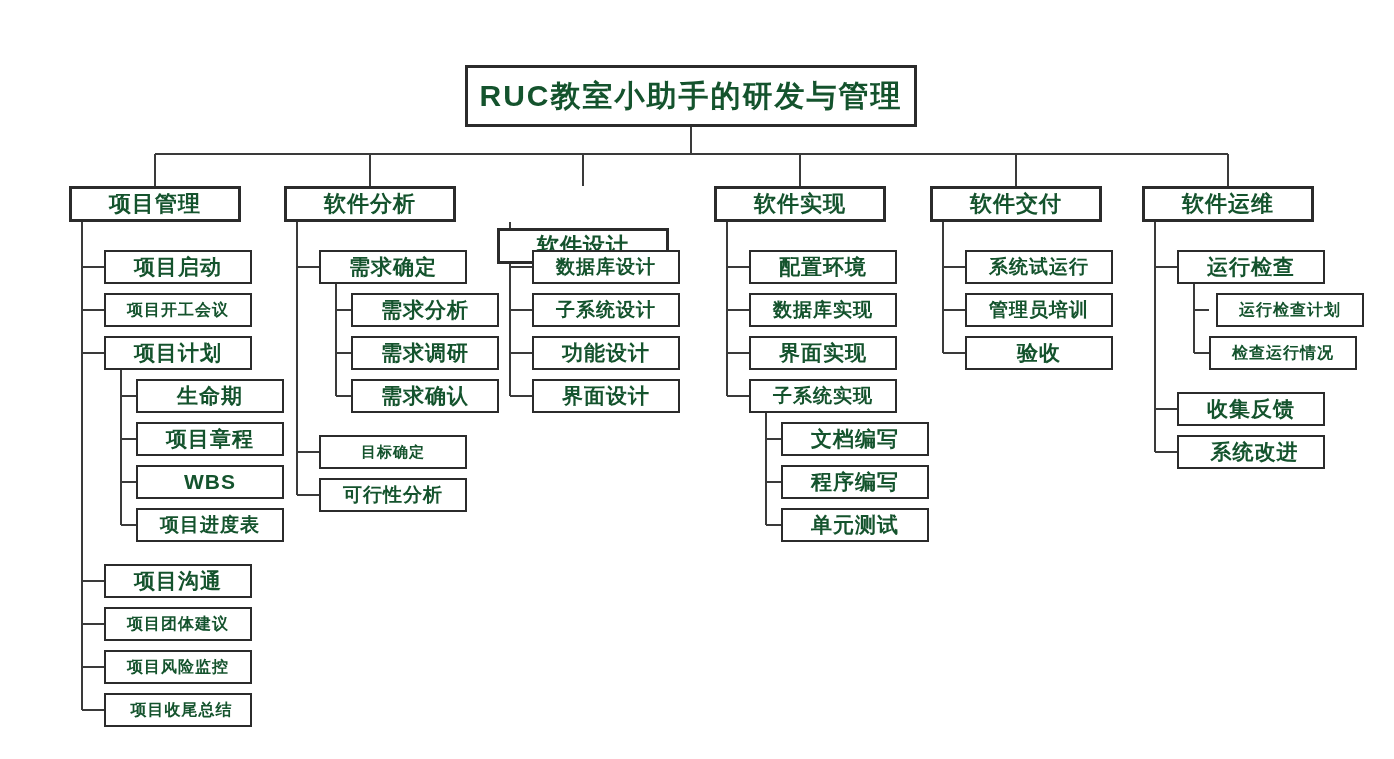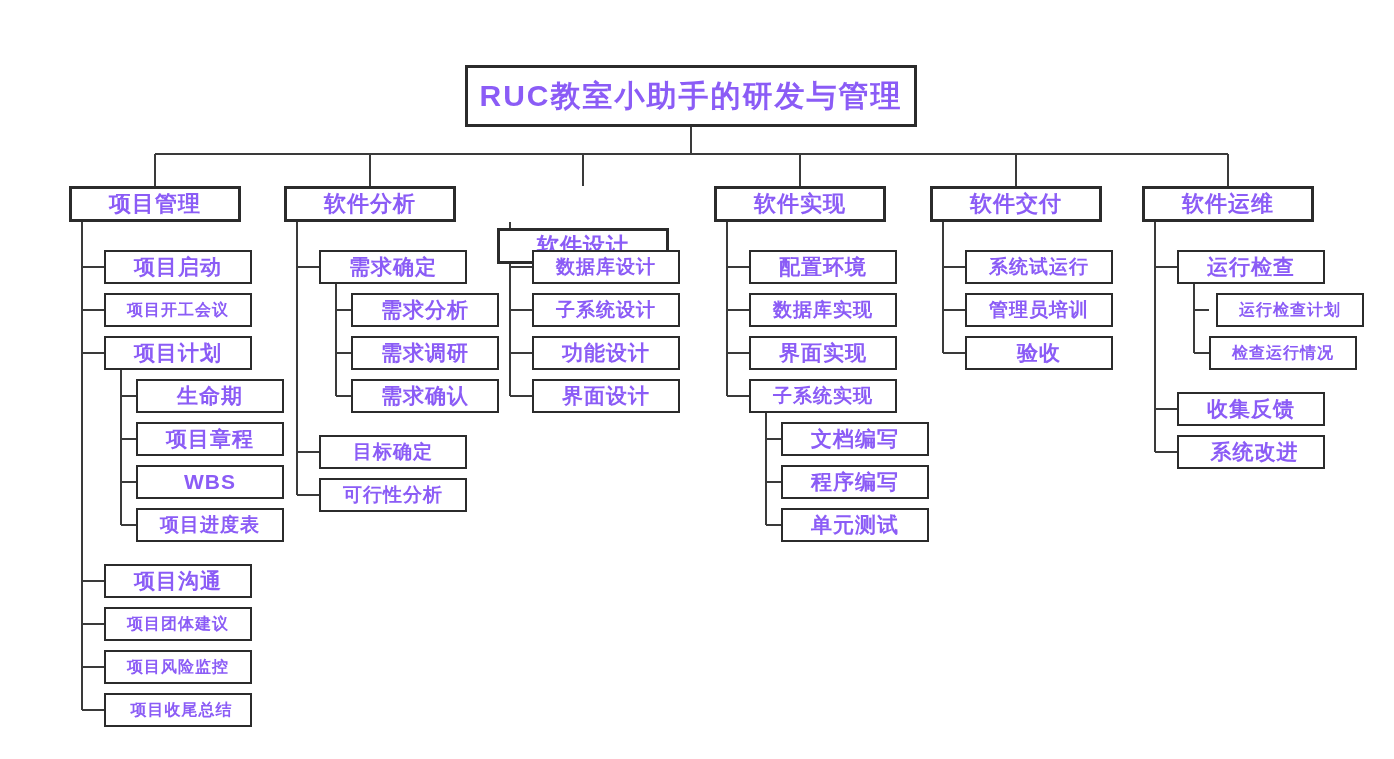--- a/index.html
+++ b/index.html
@@ -9,21 +9,21 @@
     background:#ffffff;
     font-family:"Liberation Sans","DejaVu Sans",sans-serif;
     overflow:hidden;
   }
   #wires{position:absolute;left:0;top:0;width:1394px;height:759px;}
   .node{
     position:absolute;
     box-sizing:border-box;
     background:#ffffff;
     border:2px solid #2b2b2b;
-    color:#8b5cf6;
+    color:#14532d;
     font-weight:bold;
     display:flex;align-items:center;justify-content:center;
     text-align:left;
     white-space:nowrap;
     letter-spacing:1px;
   }
   .node.title{
     border-width:3px;
     font-size:30px;
     letter-spacing:2px;
@@ -104,21 +104,21 @@
     <div class="node child" style="left: 136px; top: 508px; width: 148px; height: 34px; font-size: 19px;">项目进度表</div>
     <div class="node child" style="left: 104px; top: 564px; width: 148px; height: 34px; font-size: 21px;">项目沟通</div>
     <div class="node child" style="left: 104px; top: 607px; width: 148px; height: 34px; font-size: 16px;">项目团体建议</div>
     <div class="node child" style="left: 104px; top: 650px; width: 148px; height: 34px; font-size: 16px;">项目风险监控</div>
     <div class="node child" style="left: 104px; top: 693px; width: 148px; height: 34px; font-size: 16px; padding-left: 7px;">项目收尾总结</div>
     <div class="node l1" style="left: 284px; top: 186px; width: 172px; height: 36px;">软件分析</div>
     <div class="node child" style="left: 319px; top: 250px; width: 148px; height: 34px; font-size: 21px;">需求确定</div>
     <div class="node child" style="left: 351px; top: 293px; width: 148px; height: 34px; font-size: 21px;">需求分析</div>
     <div class="node child" style="left: 351px; top: 336px; width: 148px; height: 34px; font-size: 21px;">需求调研</div>
     <div class="node child" style="left: 351px; top: 379px; width: 148px; height: 34px; font-size: 21px;">需求确认</div>
-    <div class="node child" style="left: 319px; top: 435px; width: 148px; height: 34px; font-size: 19px;">目标确定</div>
+    <div class="node child" style="left: 319px; top: 435px; width: 148px; height: 34px; font-size: 15px;">目标确定</div>
     <div class="node child" style="left: 319px; top: 478px; width: 148px; height: 34px; font-size: 19px;">可行性分析</div>
     <div class="node l1" style="left: 497px; top: 186px; width: 172px; height: 36px; margin-top: 42px;">软件设计</div>
     <div class="node child" style="left: 532px; top: 250px; width: 148px; height: 34px; font-size: 19px;">数据库设计</div>
     <div class="node child" style="left: 532px; top: 293px; width: 148px; height: 34px; font-size: 19px;">子系统设计</div>
     <div class="node child" style="left: 532px; top: 336px; width: 148px; height: 34px; font-size: 21px;">功能设计</div>
     <div class="node child" style="left: 532px; top: 379px; width: 148px; height: 34px; font-size: 21px;">界面设计</div>
     <div class="node l1" style="left: 714px; top: 186px; width: 172px; height: 36px;">软件实现</div>
     <div class="node child" style="left: 749px; top: 250px; width: 148px; height: 34px; font-size: 21px;">配置环境</div>
     <div class="node child" style="left: 749px; top: 293px; width: 148px; height: 34px; font-size: 19px;">数据库实现</div>
     <div class="node child" style="left: 749px; top: 336px; width: 148px; height: 34px; font-size: 21px;">界面实现</div>

